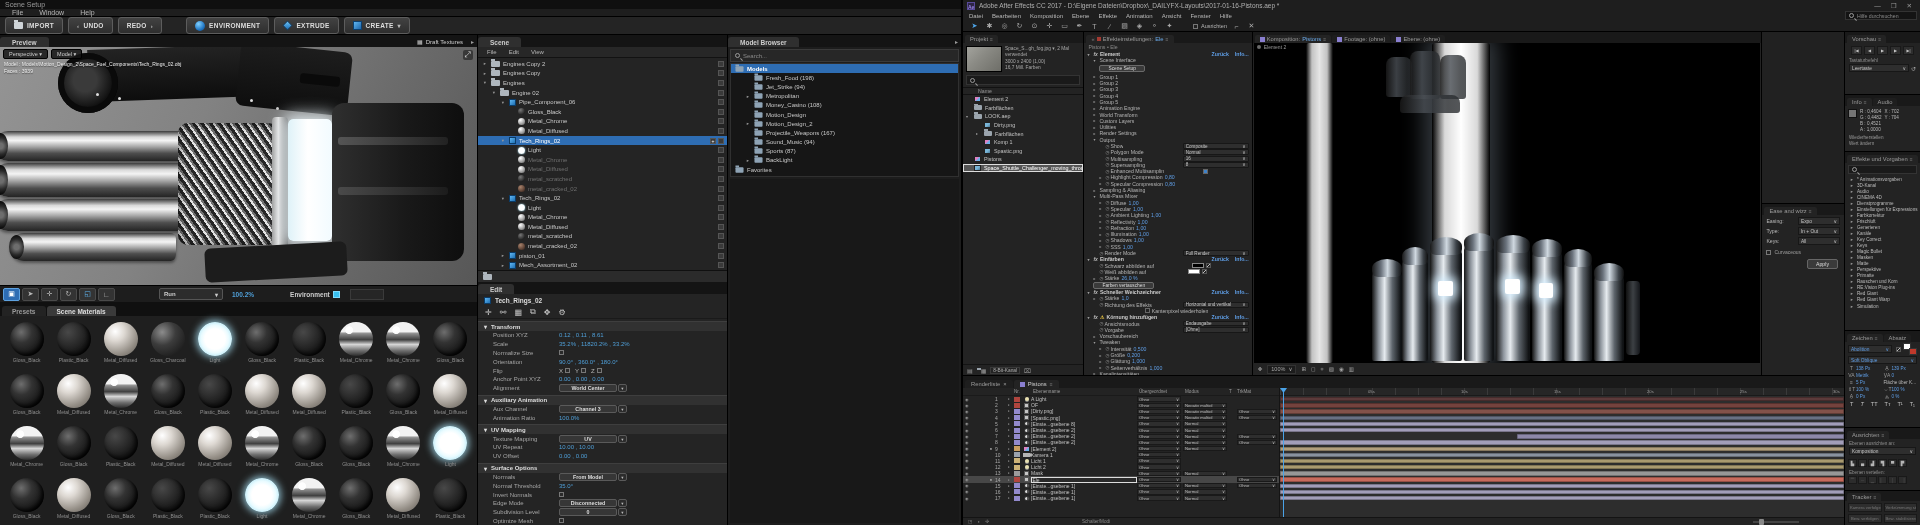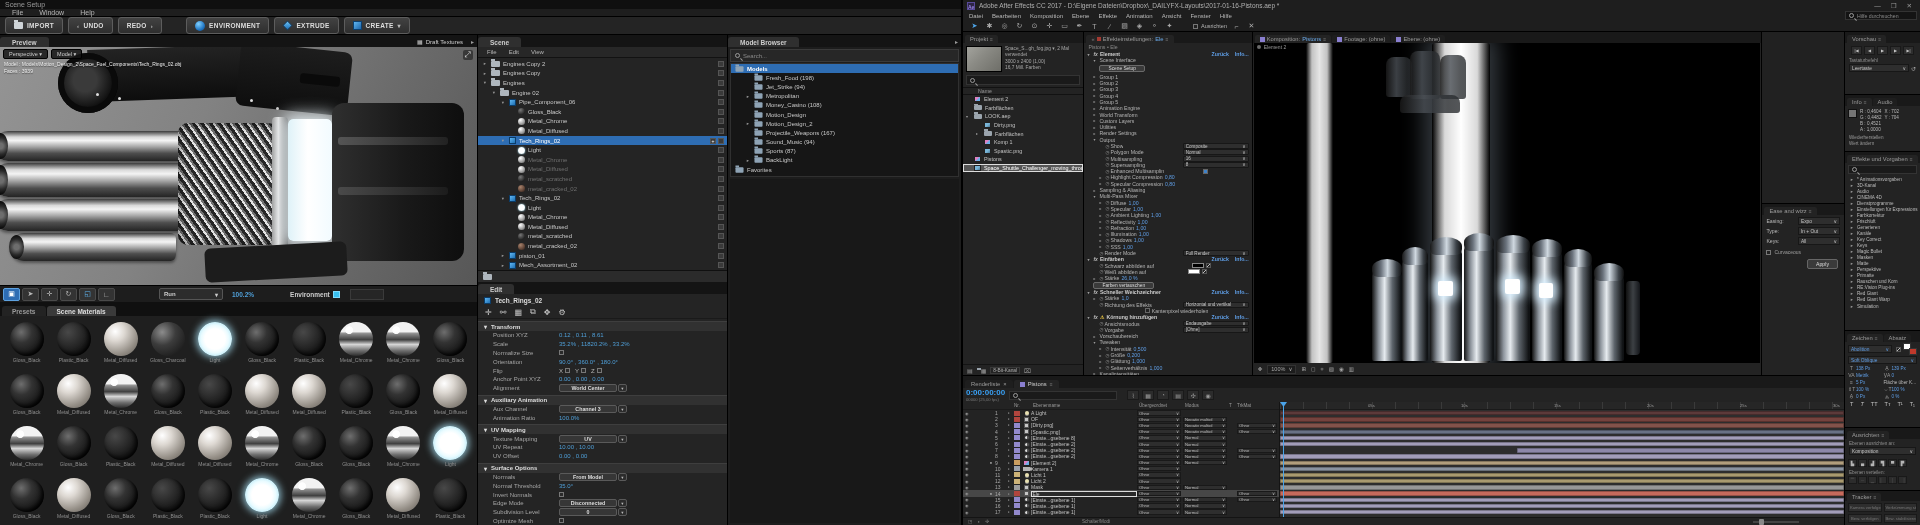--- a/index.html
+++ b/index.html
@@ -1494,37 +1494,20 @@
             <div class="tl-tab">
                 <span>Renderliste</span>
                 <span>×</span>
               </div>
             <div class="tl-tab on">
                 <span class="tabsq"></span>
                 <span>Pistons</span>
                 <span class="burger">≡</span>
               </div>
           </div>
-          <div class="tl-ctrl">
-            <div>
-                <div class="tc">0:00:00:00</div>
-                <div class="tc-sub">00000 (25,00 fps)</div>
-              </div>
-            <div class="tl-search">
-                <span class="mag"></span>
-              </div>
-            <div class="tl-icons" id="tl-icons">
-                <div class="tl-iconbtn">⌇</div>
-                <div class="tl-iconbtn">▦</div>
-                <div class="tl-iconbtn">◔</div>
-                <div class="tl-iconbtn">▤</div>
-                <div class="tl-iconbtn">✣</div>
-                <div class="tl-iconbtn">◉</div>
-              </div>
-          </div>
           <div class="tl-body">
             <div class="tl-left">
               <div class="tl-cols">
                 <span class="c-sp"></span>
                 <span class="c-nr">Nr.</span>
                 <span class="c-name">Ebenenname</span>
                 <span class="c-par">Übergeordnet</span>
                 <span class="c-mode">Modus</span>
                 <span class="c-t">T</span>
                 <span class="c-trk">TrkMat</span>

